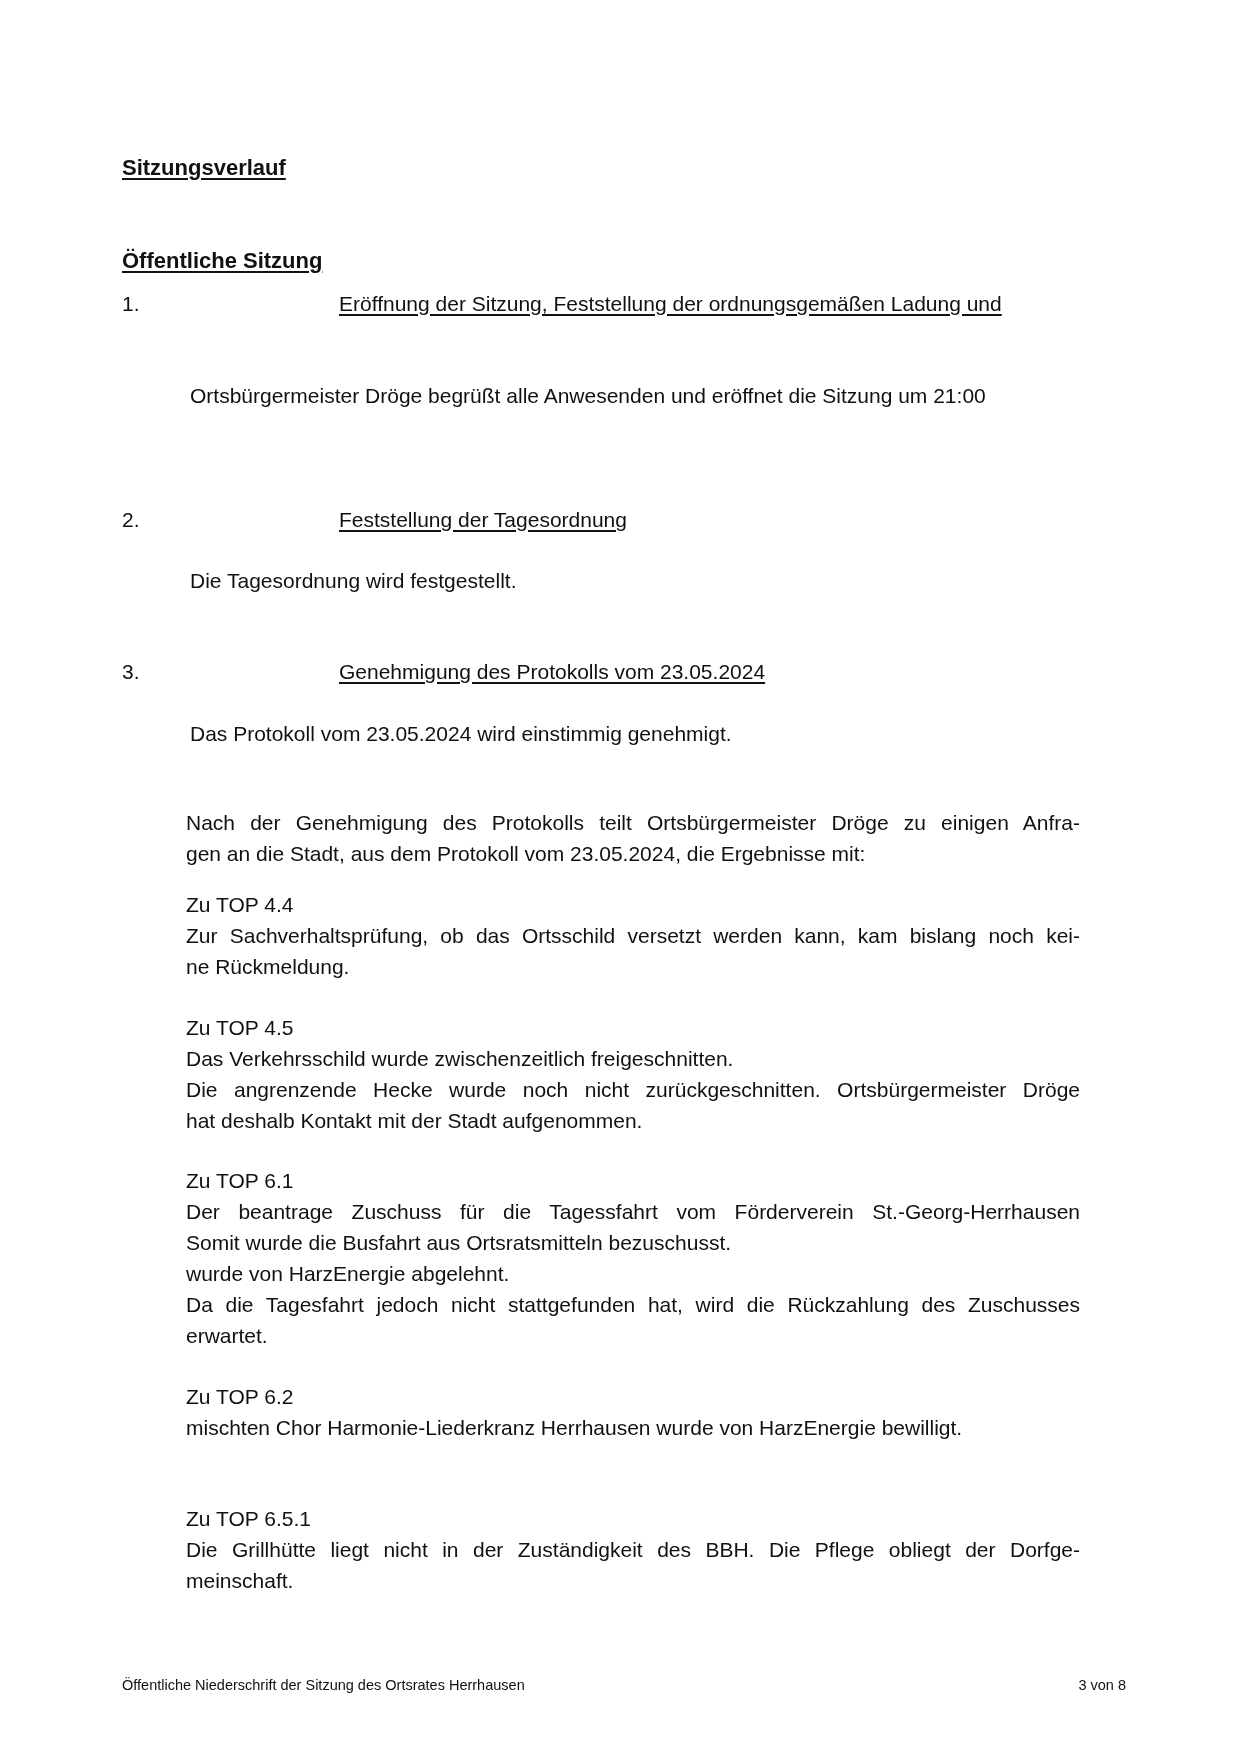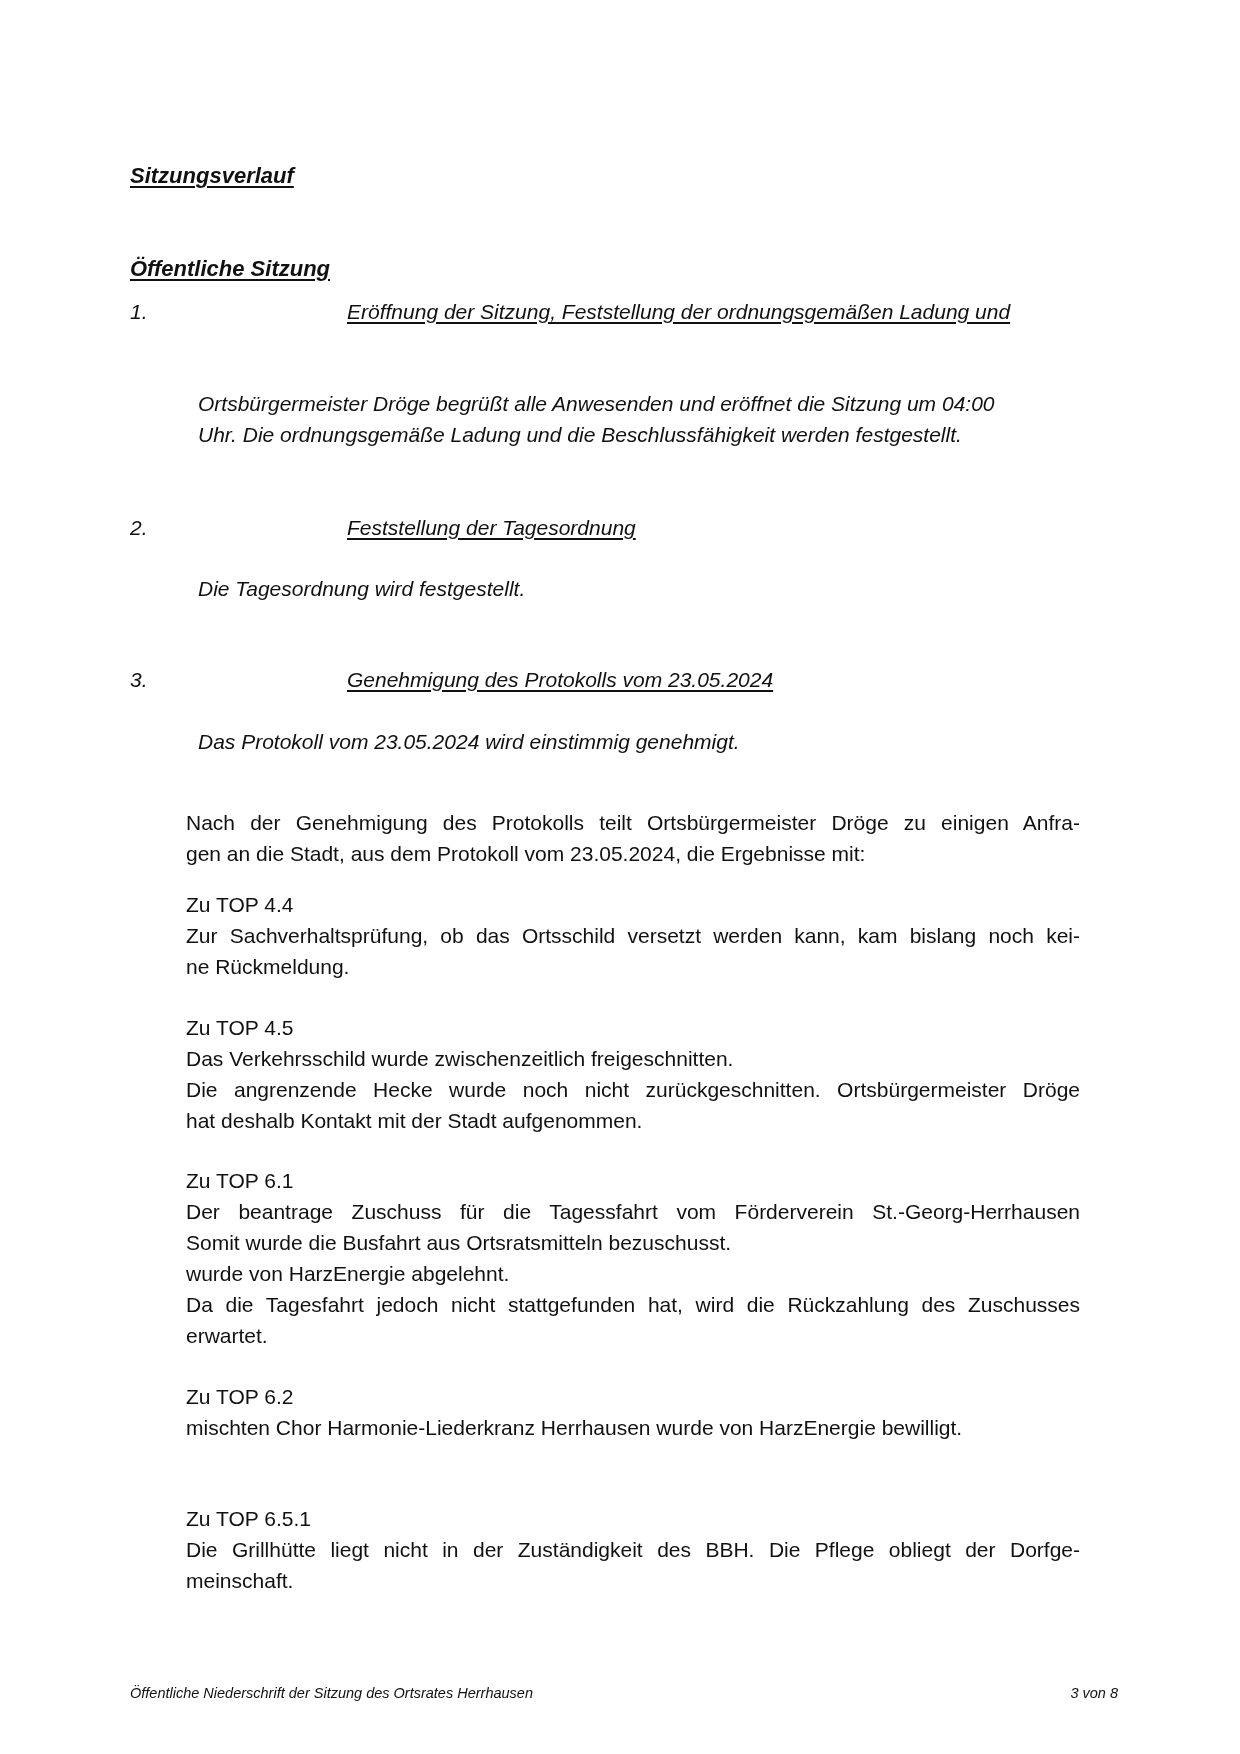--- a/index.html
+++ b/index.html
@@ -1,40 +1,39 @@
 <!DOCTYPE html>
 <html><head>
 <meta charset="utf-8">
 <style>
   html, body { margin: 0; padding: 0; background: #ffffff; }
   body { width: 1240px; height: 1754px; position: relative; overflow: hidden;
          font-family: "Liberation Sans", "DejaVu Sans", sans-serif; color: #111111; }
-  .abs { position: absolute; margin: 12px; white-space: nowrap; font-style: italic; }
+  .abs { position: absolute; margin: 4px; white-space: nowrap; }
   .h { font-size: 22px; font-weight: bold; text-decoration: underline; text-underline-offset: 3px; line-height: 31px; }
   .num { font-size: 21px; line-height: 31px; }
   .title { font-size: 21px; line-height: 31px; text-decoration: underline; text-underline-offset: 3px; }
   .body { font-size: 21px; line-height: 31px; }
   .block { position: absolute; left: 186px; width: 894px; font-size: 21px; line-height: 31px; margin: 0; }
   .just { text-align: justify; text-align-last: left; }
   .line { display: block; }
   .footer { font-size: 14.5px; line-height: 18px; }
 </style>
 </head>
 <body>
 
 <div class="abs h" style="left:118px; top:148px;">Sitzungsverlauf</div>
 <div class="abs h" style="left:118px; top:241px;">Öffentliche Sitzung</div>
 
 <div class="abs num" style="left:118px; top:284px;">1.</div>
 <div class="abs title" style="left:335px; top:284px;">
   <span class="line">Eröffnung der Sitzung, Feststellung der ordnungsgemäßen Ladung und</span>
 </div>
 <div class="abs body" style="left:186px; top:376px;">
-  <span class="line">Ortsbürgermeister Dröge begrüßt alle Anwesenden und eröffnet die Sitzung um 04:00</span>
-  <span class="line">Uhr. Die ordnungsgemäße Ladung und die Beschlussfähigkeit werden festgestellt.</span>
+  <span class="line">Ortsbürgermeister Dröge begrüßt alle Anwesenden und eröffnet die Sitzung um 21:00</span>
 </div>
 
 <div class="abs num" style="left:118px; top:500px;">2.</div>
 <div class="abs title" style="left:335px; top:500px;">Feststellung der Tagesordnung</div>
 <div class="abs body" style="left:186px; top:561px;">Die Tagesordnung wird festgestellt.</div>
 
 <div class="abs num" style="left:118px; top:652px;">3.</div>
 <div class="abs title" style="left:335px; top:652px;">Genehmigung des Protokolls vom 23.05.2024</div>
 <div class="abs body" style="left:186px; top:714px;">Das Protokoll vom 23.05.2024 wird einstimmig genehmigt.</div>
 

